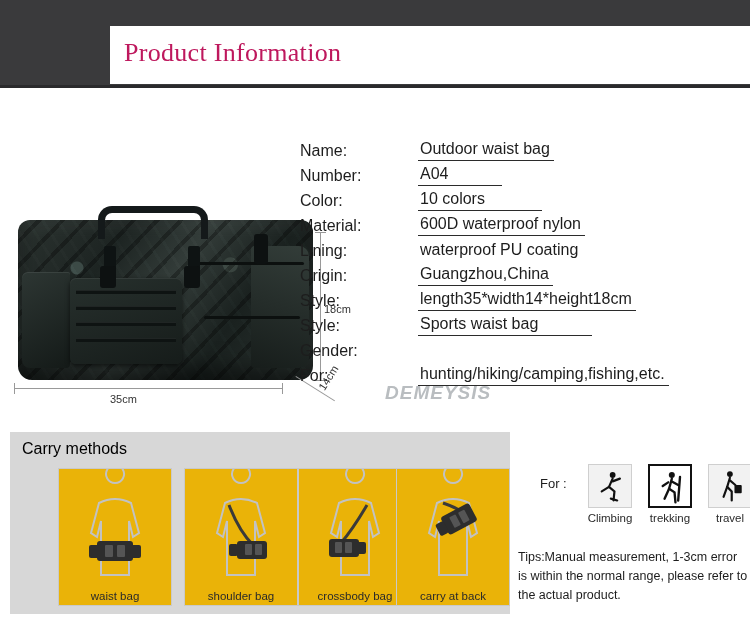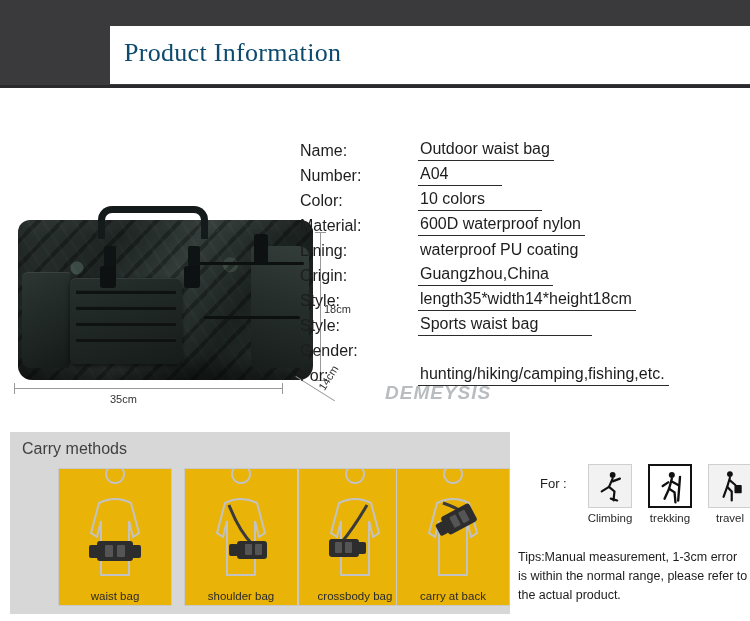--- a/index.html
+++ b/index.html
@@ -32,21 +32,21 @@
   .header-white {
     position: absolute;
     left: 110px; top: 26px;
     width: 640px; height: 58px;
     background: #ffffff;
   }
   .header-title {
     position: absolute;
     left: 124px; top: 38px;
     font-size: 26px;
-    color: #0c4a6e;
+    color: #be185d;
     font-family: "Liberation Serif", serif;
     letter-spacing: 0.3px;
   }
 
   
   .photo-area {
     position: absolute;
     left: 10px; top: 200px;
     width: 310px; height: 200px;
   }
@@ -195,21 +195,21 @@
   .carry-panel {
     position: absolute;
     left: 10px; top: 432px;
     width: 500px; height: 182px;
     background: #d7d7d7;
   }
   .carry-title {
     position: absolute;
     left: 12px; top: 8px;
     font-size: 16px;
-    color: #404040;
+    color: #000000;
     font-family: "Liberation Sans", sans-serif;
   }
   .carry-cell {
     position: absolute;
     top: 36px;
     width: 112px; height: 136px;
     background: #eab308;
     border: 1px solid #c9c9c9;
   }
   .carry-cell .figure {

